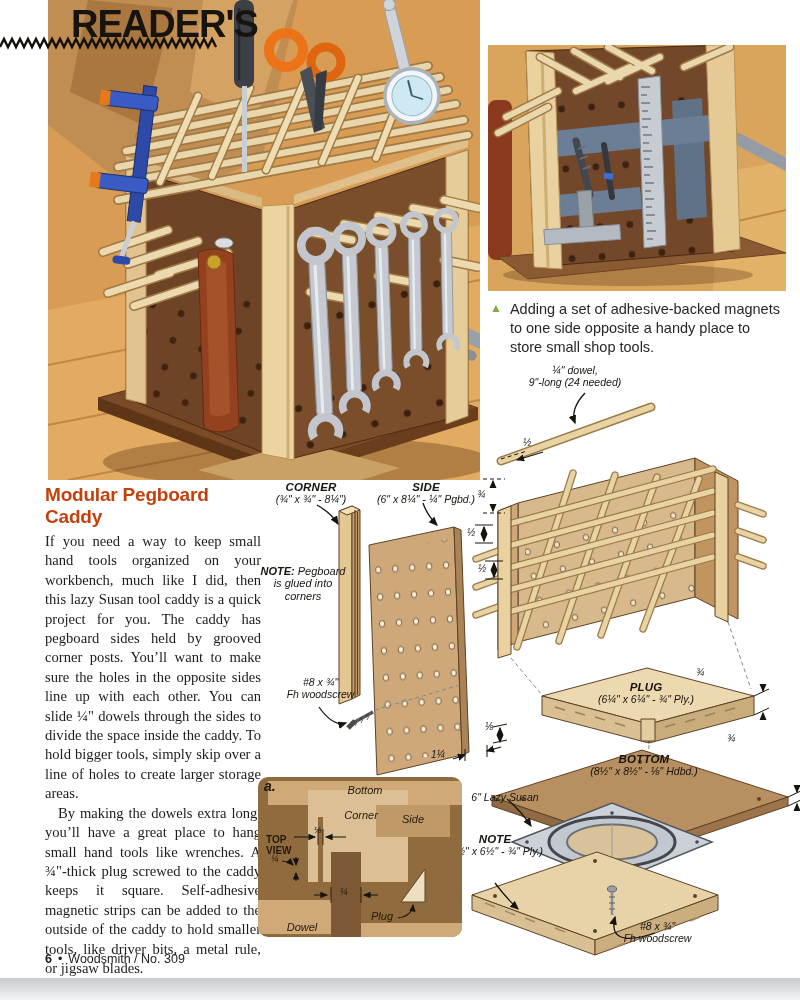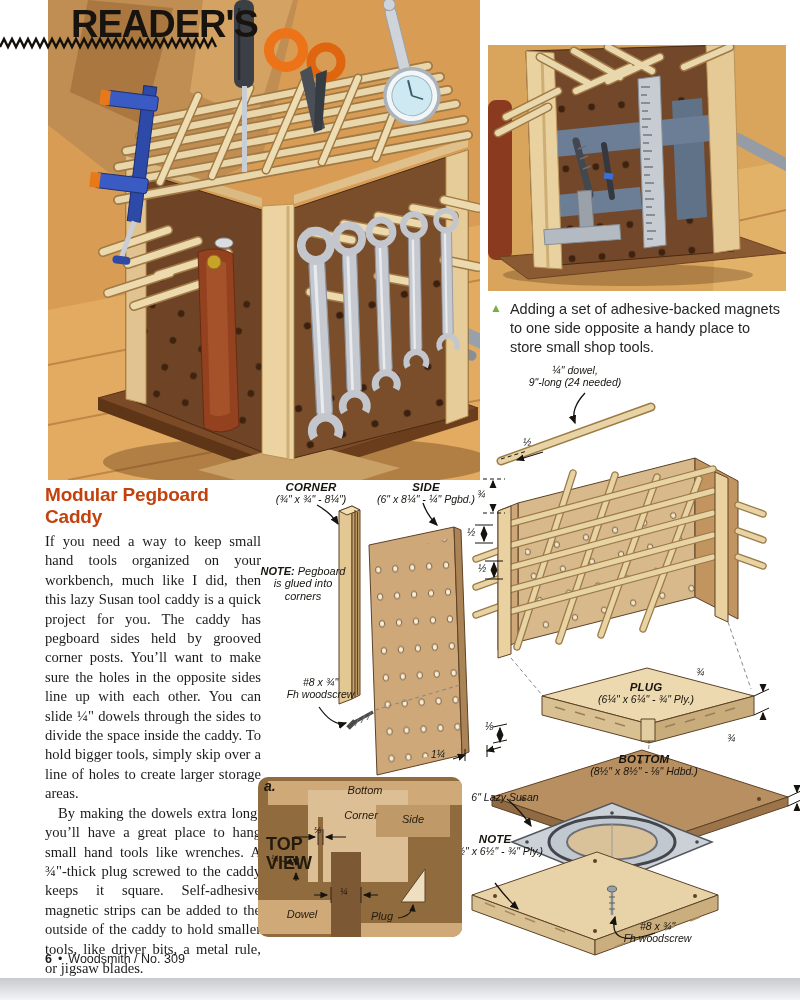--- a/index.html
+++ b/index.html
@@ -34,21 +34,21 @@
   .dlabel .nm{font-weight:700;font-size:11.5px;letter-spacing:.2px;}
   .dlabel .dm{font-size:10.5px;}
   .dlabel .nb{font-weight:700;}
   .dim{position:absolute;font-style:italic;font-size:10px;color:#17140f;}
   
   .inset{position:absolute;left:3px;top:422px;width:204px;height:160px;background:#8f6b3e;
          border-radius:10px;overflow:hidden;}
   .inset svg{position:absolute;left:0;top:0;}
   .itag{position:absolute;left:6px;top:1px;font-size:14px;font-weight:800;font-style:italic;color:#20160a;z-index:4;}
   .ilabel{position:absolute;font-style:italic;font-size:11px;color:#241a0c;text-align:center;z-index:3;}
-  .ibold{position:absolute;font-weight:700;font-size:18px;color:#241a0c;line-height:1.05;z-index:3;}
+  .ibold{position:absolute;font-weight:700;font-size:10px;color:#241a0c;line-height:1.05;z-index:3;}
   .idim{position:absolute;font-style:italic;font-size:9px;color:#17140f;z-index:3;}
   
   .footer{position:absolute;left:45px;top:952px;display:flex;gap:6px;align-items:baseline;
           font-size:12.5px;color:#1c1c1c;}
   .footer .pg{font-weight:700;}
   .band{position:absolute;left:0;top:978px;width:800px;height:22px;
         background:linear-gradient(#c6cbcf,#f3f4f5);}
 </style>
 </head>
 <body>
@@ -551,21 +551,21 @@
         </g>
       </svg>
       <div class="itag">a.</div>
       <div class="ilabel" style="left:10px;top:7px;width:194px">Bottom</div>
       <div class="ibold" style="left:8px;top:58px;width:46px">
         <span style="display:block">TOP</span>
         <span style="display:block">VIEW</span>
       </div>
       <div class="ilabel" style="left:58px;top:32px;width:90px">Corner</div>
       <div class="ilabel" style="left:118px;top:36px;width:74px">Side</div>
-      <div class="ilabel" style="left:0px;top:131px;width:88px">Dowel</div>
+      <div class="ilabel" style="left:0px;top:144px;width:88px">Dowel</div>
       <div class="ilabel" style="left:104px;top:133px;width:40px">Plug</div>
       <span class="idim" style="left:56px;top:48px">⅛</span>
       <span class="idim" style="left:13px;top:76px">¼</span>
       <span class="idim" style="left:82px;top:109px">¼</span>
     </div>
   </div>
 
   <div class="footer">
     <span class="pg">6</span>
     <span>•</span>

